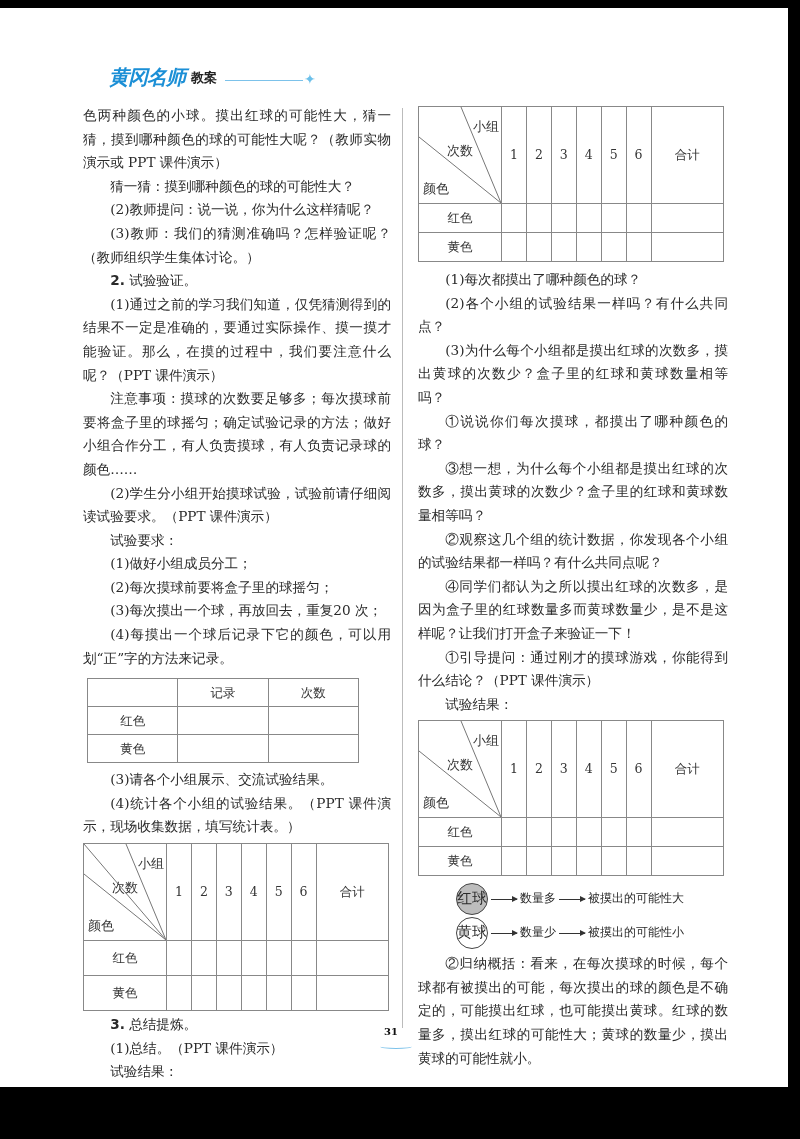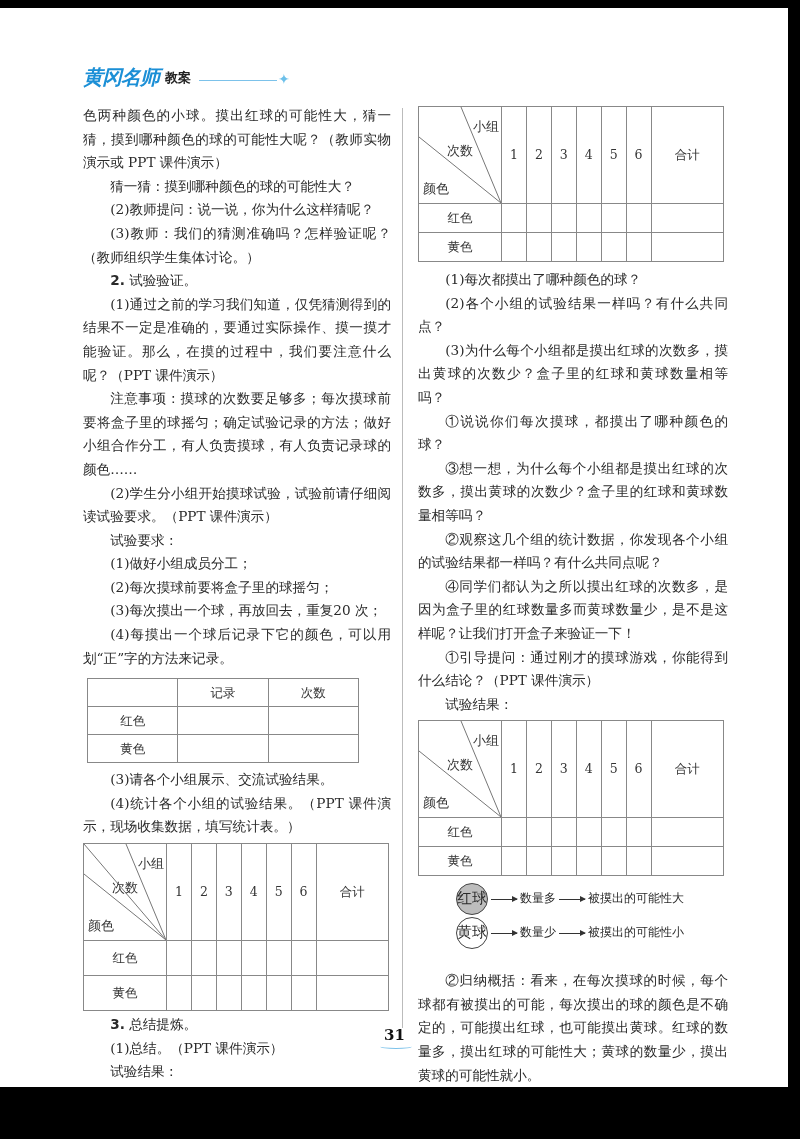--- a/index.html
+++ b/index.html
@@ -1,21 +1,21 @@
 <!DOCTYPE html>
 <html><head>
 <meta charset="utf-8">
 <style>
   html, body { margin:0; padding:0; }
   body { width:800px; height:1139px; background:#000; position:relative; overflow:hidden;
          font-family:"DejaVu Serif","Liberation Serif",serif; color:#2a2a2a; }
   .page { position:absolute; left:0; top:8px; width:788px; height:1079px; background:#fff; }
   .header { position:absolute; left:83px; top:64px; display:flex; align-items:center; }
   .brand { font-family:"DejaVu Sans","Liberation Sans",sans-serif; font-weight:bold; font-style:italic;
-           font-size:20px; color:#1b8fd6; letter-spacing:-1px; }
+           font-size:20px; color:#1b8fd6; letter-spacing:-1px;margin-left:26px; }
   .sub { font-family:"DejaVu Sans","Liberation Sans",sans-serif; font-weight:bold; font-size:13px; color:#222; margin-left:6px; }
   .hline { width:78px; height:1px; background:#7cc2ea; margin-left:8px; margin-top:6px; }
   .star { color:#6cc0ea; font-size:14px; margin-left:1px; margin-top:2px; }
   .col { position:absolute; font-size:13.6px; line-height:23.6px; }
   .col-left { left:83px; top:104px; width:308px; }
   .col-right { left:418px; top:104px; width:310px; }
   .divider { position:absolute; left:402px; top:108px; width:1px; height:920px; background:#bbb; }
   p { margin:0; text-align:justify; }
   .ind { text-indent:2em; }
   b.num { font-family:"DejaVu Sans","Liberation Sans",sans-serif; font-weight:bold; }
@@ -33,21 +33,21 @@
   .diag svg { position:absolute; left:0; top:0; }
   .diag span { position:absolute; font-size:13px; }
   .flow { margin:6px 0 0 38px; font-size:12px; }
   .flow-row { display:flex; align-items:center; height:34px; }
   .ball { width:30px; height:30px; border-radius:50%; border:1px solid #444; display:flex;
           align-items:center; justify-content:center; font-size:15px; }
   .ball.red { background:#bdbdbd; }
   .arrow { width:26px; height:1px; background:#333; position:relative; margin:0 3px; }
   .arrow::after { content:""; position:absolute; right:-1px; top:-3px; border-left:6px solid #333;
                   border-top:3.5px solid transparent; border-bottom:3.5px solid transparent; }
-  .pageno { position:absolute; left:384px; top:1026px; font-weight:bold; font-size:15px; color:#111; }
+  .pageno { position:absolute; left:384px; top:1026px; font-weight:bold; font-size:10px; color:#111; }
   .pagewave { position:absolute; left:380px; top:1044px; width:32px; height:4px; border-bottom:1.5px solid #7cc2ea; border-radius:0 0 50% 50%; }
 </style>
 </head>
 <body>
 
 <div class="page"></div>
 
 <div class="header">
   <span class="brand">黄冈名师</span>
   <span class="sub">教案</span>
@@ -251,17 +251,17 @@
     </div>
     <div class="flow-row">
       <span class="ball">黄球</span>
       <span class="arrow"></span>
       <span>数量少</span>
       <span class="arrow"></span>
       <span>被摸出的可能性小</span>
     </div>
   </div>
 
-  <p class="ind" style="margin-top:19px">②归纳概括：看来，在每次摸球的时候，每个球都有被摸出的可能，每次摸出的球的颜色是不确定的，可能摸出红球，也可能摸出黄球。红球的数量多，摸出红球的可能性大；黄球的数量少，摸出黄球的可能性就小。</p>
+  <p class="ind" style="margin-top:2px">②归纳概括：看来，在每次摸球的时候，每个球都有被摸出的可能，每次摸出的球的颜色是不确定的，可能摸出红球，也可能摸出黄球。红球的数量多，摸出红球的可能性大；黄球的数量少，摸出黄球的可能性就小。</p>
 </div>
 
 <div class="pageno">31</div>
 <div class="pagewave"></div>
 
 </body></html>

